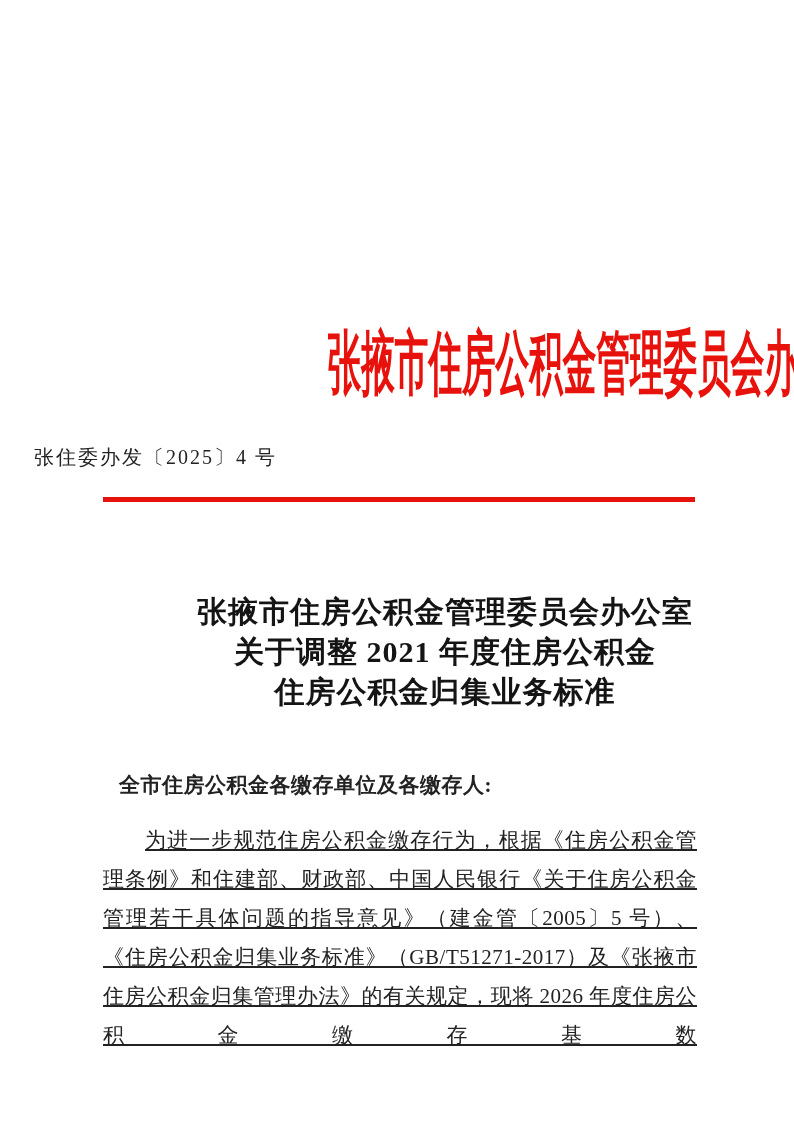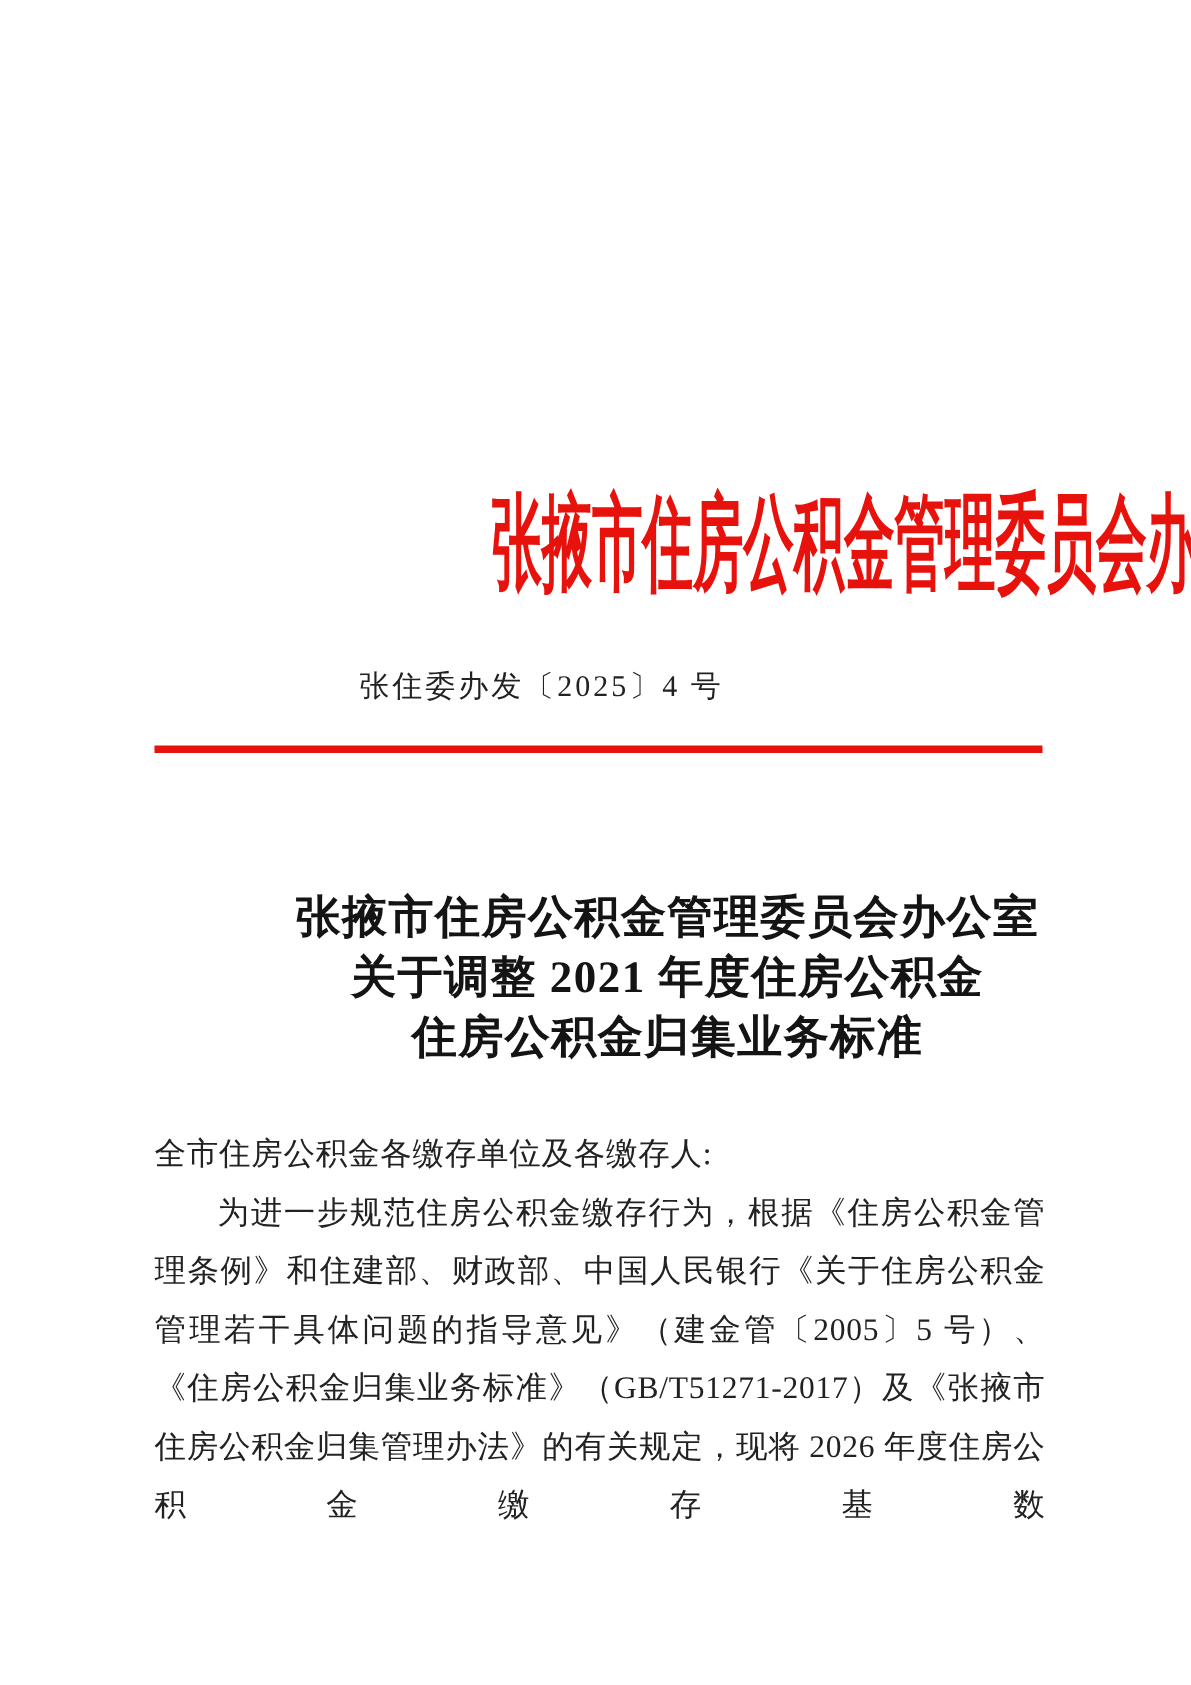--- a/index.html
+++ b/index.html
@@ -33,24 +33,25 @@
     color: var(--accent-red, #e8120d);
     transform: scaleX(0.48);
     transform-origin: 50% 50%;
   }
   
   .doc-number {
     position: absolute;
     top: 444px;
     left: 0;
     width: 722px;
-    text-align: center;
+    text-align: left;
     font-size: 20px;
     letter-spacing: 2px;
     color: var(--body-text, #222222);
+    padding-left: 34px;
   }
   
   .red-line {
     position: absolute;
     top: 497px;
     left: 103px;
     width: 592px;
     height: 5px;
     background: var(--accent-red, #e8120d);
   }
@@ -74,27 +75,29 @@
     top: 750px;
     left: 103px;
     width: 594px;
     font-size: 21px;
     line-height: 39px;
     letter-spacing: 0.5px;
     color: var(--body-text, #222222);
     text-align: justify;
   }
   .salutation {
-    margin: 0;
+    margin: 16px;
+    font-weight: bold;
   }
   .para {
     margin: 0;
     text-indent: 2em;
     text-align: justify;
     text-align-last: justify;
+    text-decoration: underline;
   }
 </style>
 </head>
 <body>
 
 <div class="page">
 
   <div class="red-header">
     <span class="stretch">张掖市住房公积金管理委员会办公室文件</span>
   </div>

